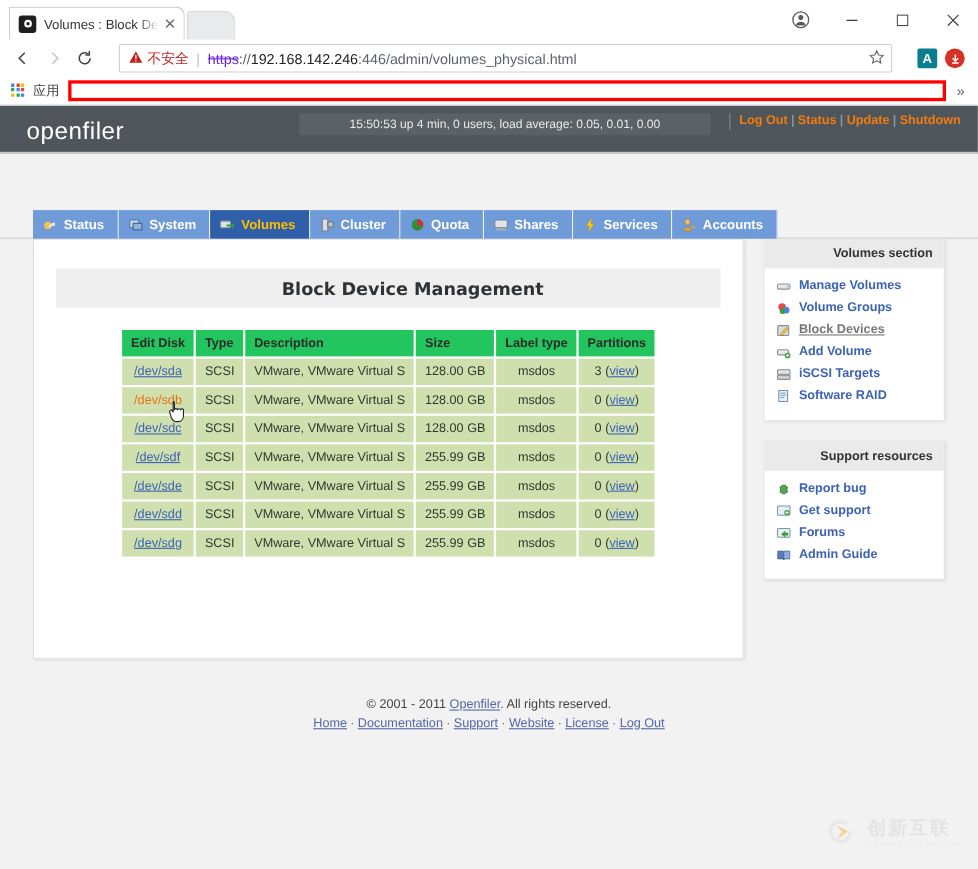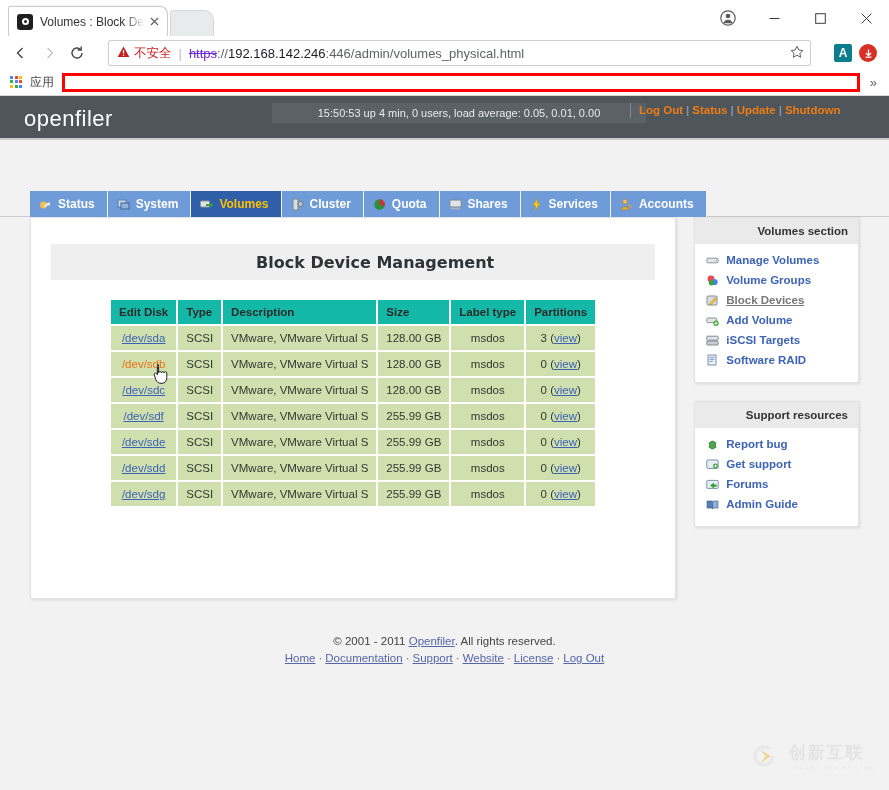--- a/index.html
+++ b/index.html
@@ -160,21 +160,21 @@
   }
   .of-uptime {
     position: absolute; left: 272px; top: 7px;
     width: 374px; height: 20px;
     background: #5a6268;
     color: #e9eaeb; font-size: 11px;
     display: flex; align-items: center; justify-content: center;
     white-space: nowrap;
   }
   .of-links {
-    position: absolute; left: 630px; top: 7px; right: 6px;
+    position: absolute; left: 663px; top: 7px; right: 6px;
     border-left: 1px solid #868d92;
     padding-left: 8px;
     font-size: 11.5px; font-weight: bold;
     line-height: 15px;
     color: #8d9398;
   }
   .of-links a { color: #f07c12; text-decoration: none; }
   .of-links .sep { color: #8d9398; padding: 0 3px; }
 
   .tabbar {
@@ -227,21 +227,21 @@
     font-family: "DejaVu Sans", sans-serif;
   }
 
   table.blkdev {
     border-collapse: separate; border-spacing: 2px;
     margin: 0 auto;
     font-size: 11.5px;
     color: #333;
   }
   table.blkdev th {
-    background: #14b8a6;
+    background: #22c55e;
     color: #2b2b2b;
     font-weight: bold;
     padding: 6px 8px;
     text-align: left;
     white-space: nowrap;
     font-size: 11.5px;
   }
   table.blkdev td {
     background: #cfdfae;
     padding: 6px 8px;

